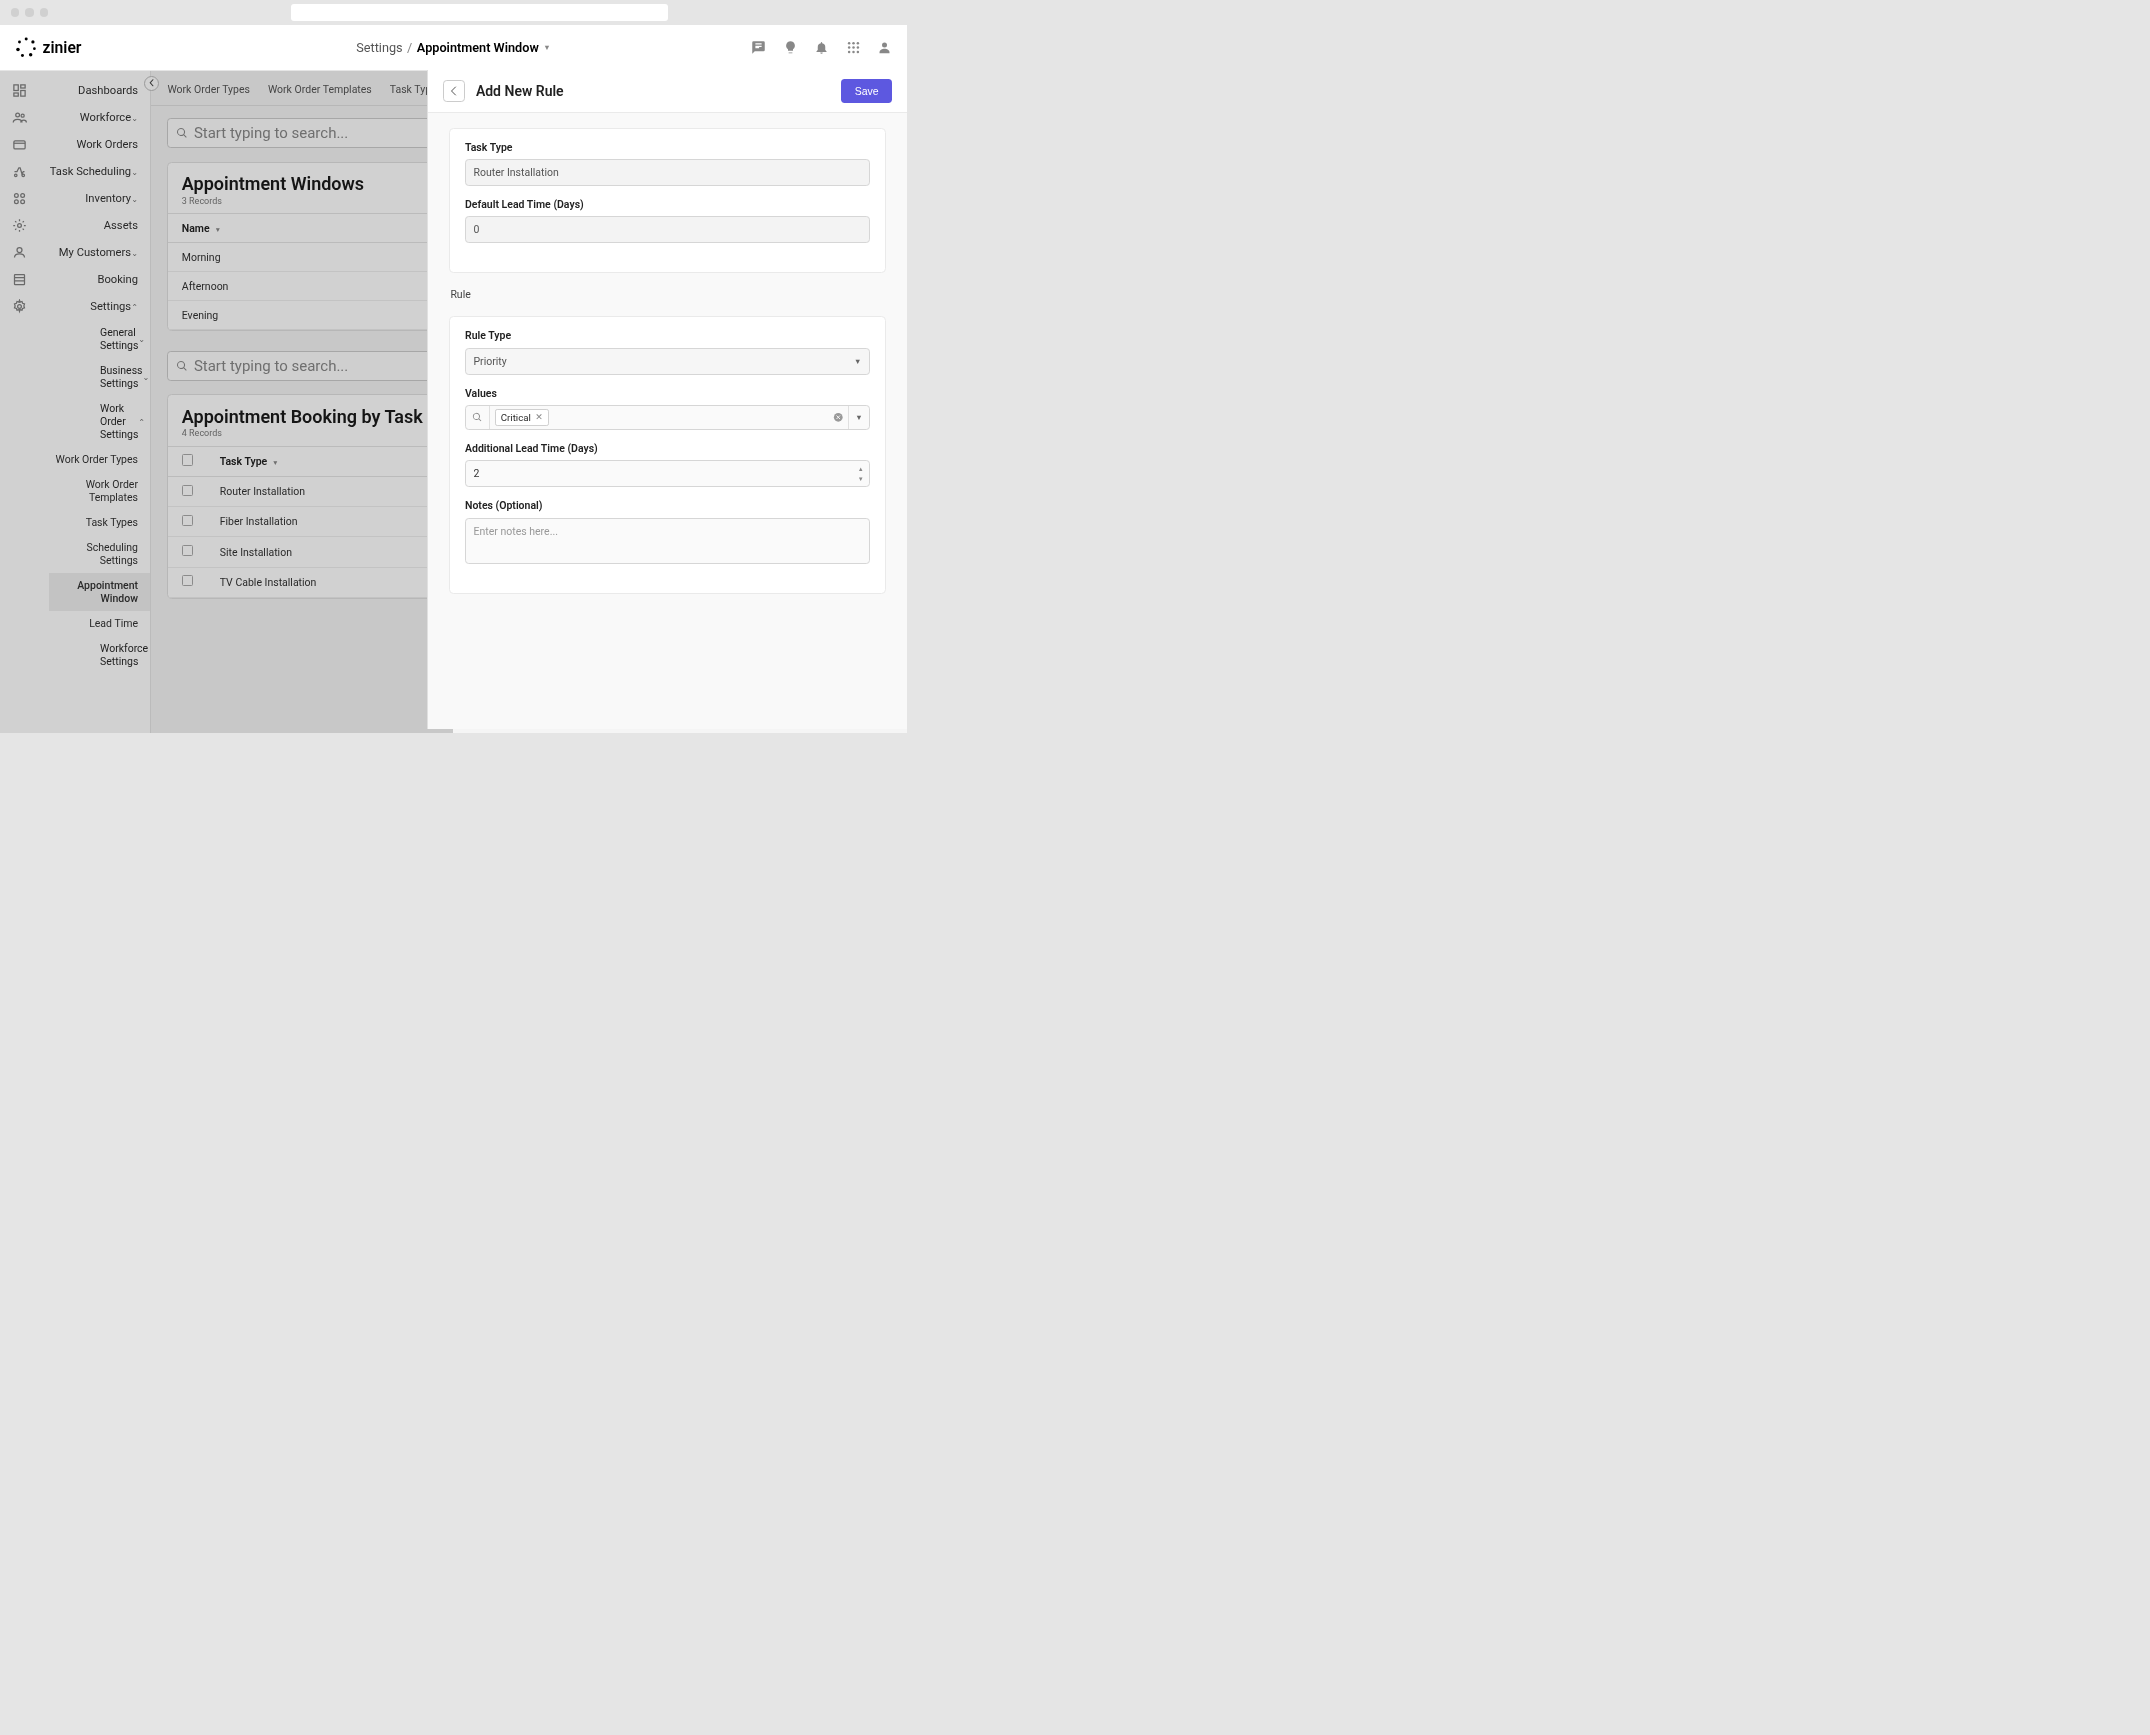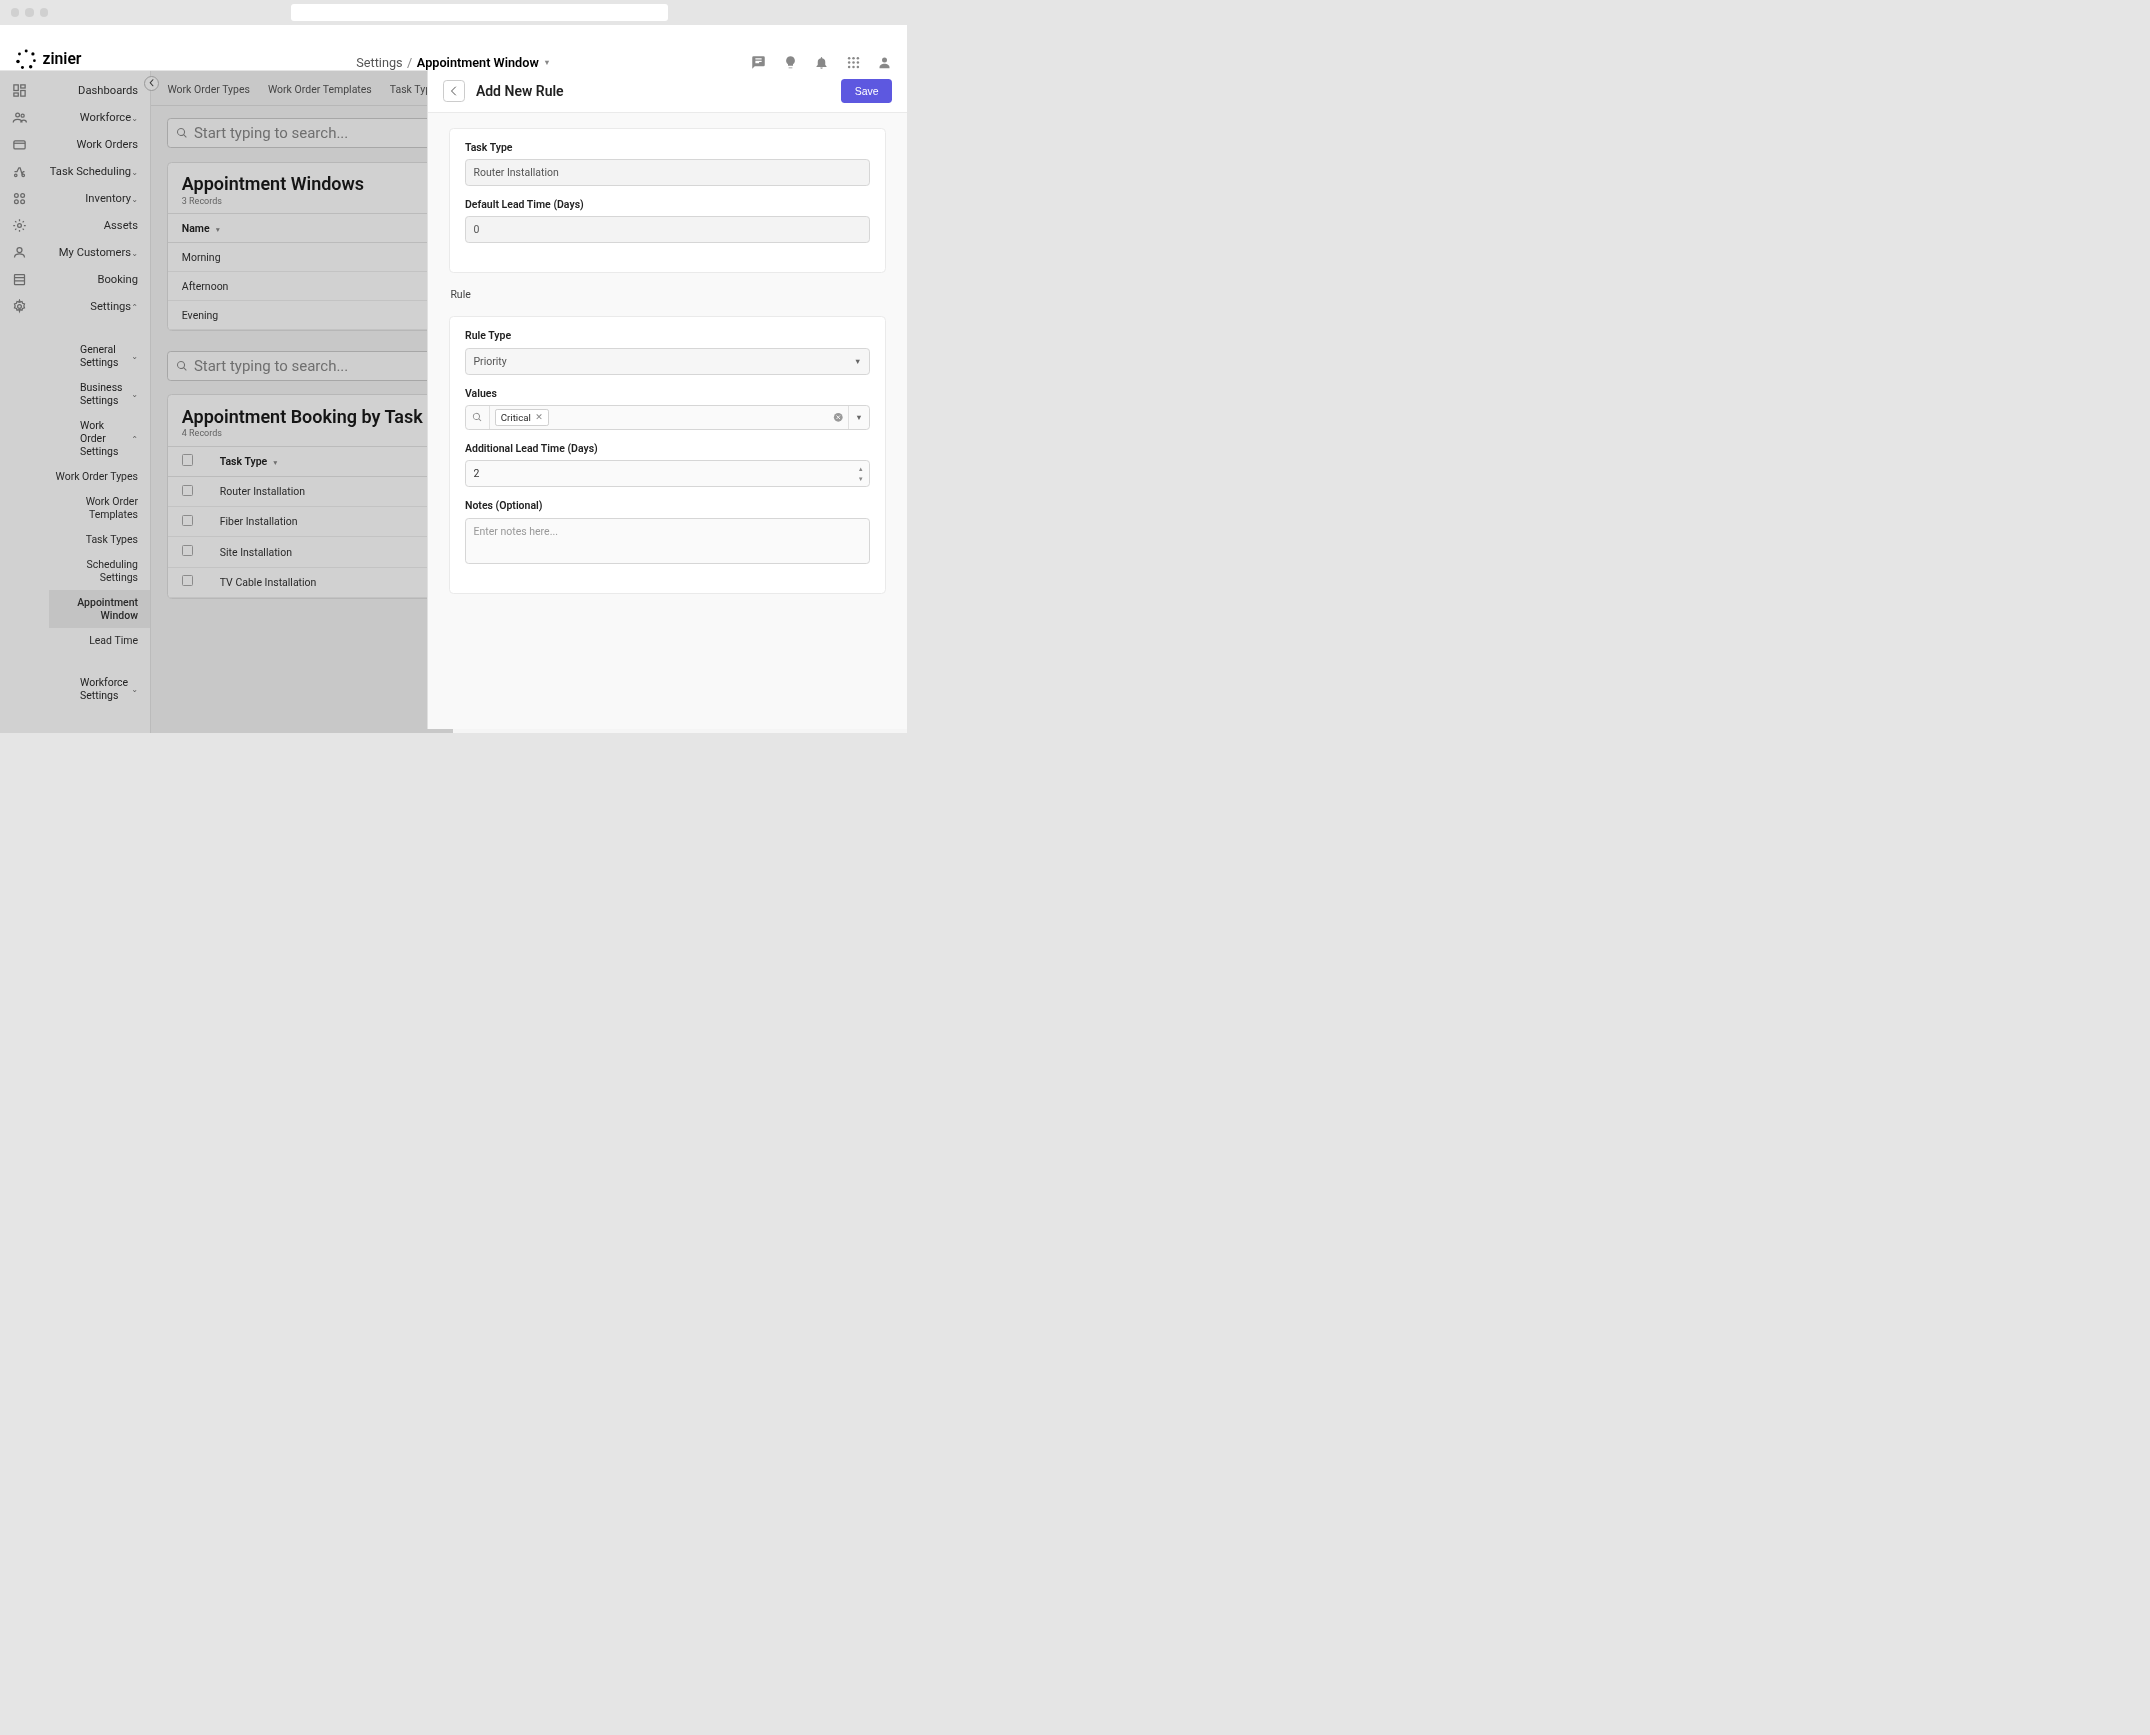--- a/index.html
+++ b/index.html
@@ -5,42 +5,42 @@
     * { box-sizing: border-box; margin: 0; padding: 0; }
     body { font-family: -apple-system, BlinkMacSystemFont, "Segoe UI", Roboto, Helvetica, Arial, sans-serif; color: #2a2a2a; background: #e5e5e5; width: 907px; height: 733px; overflow: hidden; position: relative; }
     
     
     .browser-chrome { height: 25px; background: #e5e5e5; display: flex; align-items: center; padding: 0 11.2px; }
     .browser-dots { display: flex; gap: 6px; margin-right: 15px; }
     .browser-dot { width: 8.2px; height: 8.2px; border-radius: 50%; background: #d0d0d0; }
     .browser-url { width: 377px; height: 17px; background: #fff; border-radius: 3px; margin: 0 auto; }
     
     
-    .app-header { height: 46px; background: #fff; display: flex; align-items: flex-end; padding: 0 15px; border-bottom: 0.7px solid #e5e5e5; position: relative; }
+    .app-header { height: 46px; background: #fff; display: flex; align-items: center; padding: 0 15px; border-bottom: 0.7px solid #e5e5e5; position: relative; }
     .logo { display: flex; align-items: center; font-weight: 600; font-size: 15.7px; color: #000; }
     .logo-mark { width: 22.4px; height: 22.4px; margin-right: 5.2px; position: relative; }
     .logo-mark svg { width: 100%; height: 100%; }
     .breadcrumb { position: absolute; left: 50%; transform: translateX(-50%); display: flex; align-items: center; font-size: 12.7px; color: #555; }
     .breadcrumb .slash { margin: 0 4.5px; color: #888; }
     .breadcrumb .current { color: #000; font-weight: 600; }
     .breadcrumb .dropdown-caret { margin-left: 4.5px; color: #888; font-size: 7.5px; }
     .header-icons { margin-left: auto; display: flex; gap: 16.4px; align-items: center; }
     .header-icon { color: #888; cursor: pointer; }
     .header-icon svg { width: 15px; height: 15px; display: block; }
     
     
     .app-body { display: flex; height: calc(733px - 25px - 46px); position: relative; }
     
     
     .sidebar { width: 151px; background: #fff; border-right: 0.7px solid #e5e5e5; padding: 6px 0; overflow-y: auto; }
     .nav-item { display: flex; align-items: center; padding: 6px 12px; font-size: 11.2px; color: #333; cursor: pointer; }
     .nav-item .nav-icon { width: 15px; height: 15px; margin-right: 9px; color: #808080; flex-shrink: 0; }
     .nav-item .nav-label { flex: 1; text-align: right; }
     .nav-item .chev { color: #757575; font-size: 8.2px; }
-    .nav-sub { padding-left: 40px; margin-top: 17px; }
+    .nav-sub { padding-left: 60px; }
     .nav-sub2 { padding-left: 49px; }
     .nav-sub2 .nav-item { padding-left: 0; padding-right: 12px; font-size: 10.5px; }
     .nav-item.active { background: #eeeeee; font-weight:500; }
     .nav-heading { padding: 6px 12px 6px 40px; font-size: 10.5px; display:flex; align-items:center; }
     .nav-heading .nav-label{flex:1}
     .nav-heading .chev { color: #757575; font-size: 8.2px; }
     
     
     .collapse-handle { position: absolute; left: 144px; top: 4.5px; width: 15px; height: 15px; border-radius: 50%; border: 1.1px solid #bbb; background: #fff; display: flex; align-items: center; justify-content: center; font-size: 8.2px; color: #444; z-index: 3; }
     

